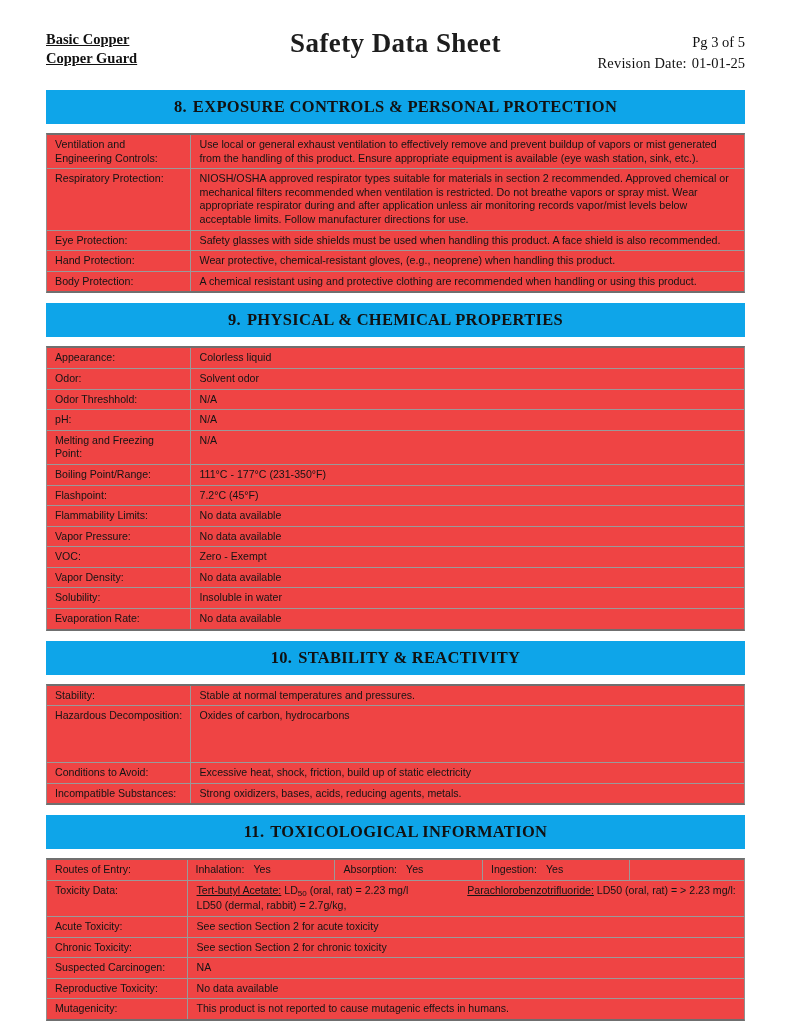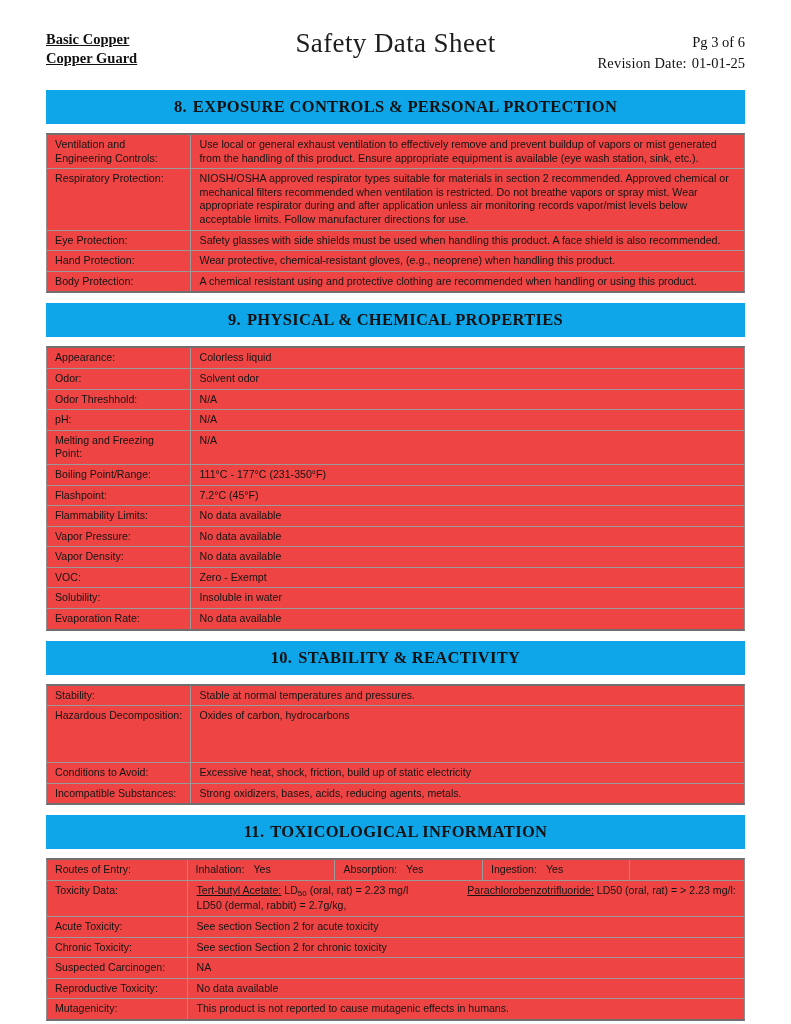--- a/index.html
+++ b/index.html
@@ -40,21 +40,21 @@
     color: #111;
   }
   .brand div { white-space: nowrap; text-decoration: underline; }
   .doc-title {
     position: absolute;
     left: 0;
     right: 0;
     top: 0;
     text-align: center;
     font-family: "Liberation Serif", serif;
-    font-weight: normal;
+    font-weight: bold;
     font-size: 27px;
     letter-spacing: 0.4px;
     color: #1d1d1d;
   }
   .pg-meta {
     position: absolute;
     right: 0;
     top: 4px;
     text-align: right;
     font-family: "Liberation Serif", serif;
@@ -162,21 +162,21 @@
 
 <div class="page">
 
   <div class="pg-header">
     <div class="brand">
       <div>Basic Copper</div>
       <div>Copper Guard</div>
     </div>
     <div class="doc-title">Safety Data Sheet</div>
     <div class="pg-meta">
-      <div>Pg 3 of 6</div>
+      <div>Pg 3 of 5</div>
       <div>
         <span class="rev-label">Revision Date:</span><span class="rev-val">01-01-25</span>
       </div>
     </div>
   </div>
 
   <div class="band">
     <span class="num">8.</span><span>EXPOSURE CONTROLS &amp; PERSONAL PROTECTION</span>
   </div>
   <div class="tbl-wrap">
@@ -251,26 +251,26 @@
           </tr>
         <tr>
             <td class="lbl">Flammability Limits:</td>
             <td class="val">No data available</td>
           </tr>
         <tr>
             <td class="lbl">Vapor Pressure:</td>
             <td class="val">No data available</td>
           </tr>
         <tr>
-            <td class="lbl">Vapor Density:</td>
-            <td class="val">No data available</td>
-          </tr>
-        <tr>
             <td class="lbl">VOC:</td>
             <td class="val">Zero - Exempt</td>
+          </tr>
+        <tr>
+            <td class="lbl">Vapor Density:</td>
+            <td class="val">No data available</td>
           </tr>
         <tr>
             <td class="lbl">Solubility:</td>
             <td class="val">Insoluble in water</td>
           </tr>
         <tr>
             <td class="lbl">Evaporation Rate:</td>
             <td class="val">No data available</td>
           </tr>
       </tbody>

